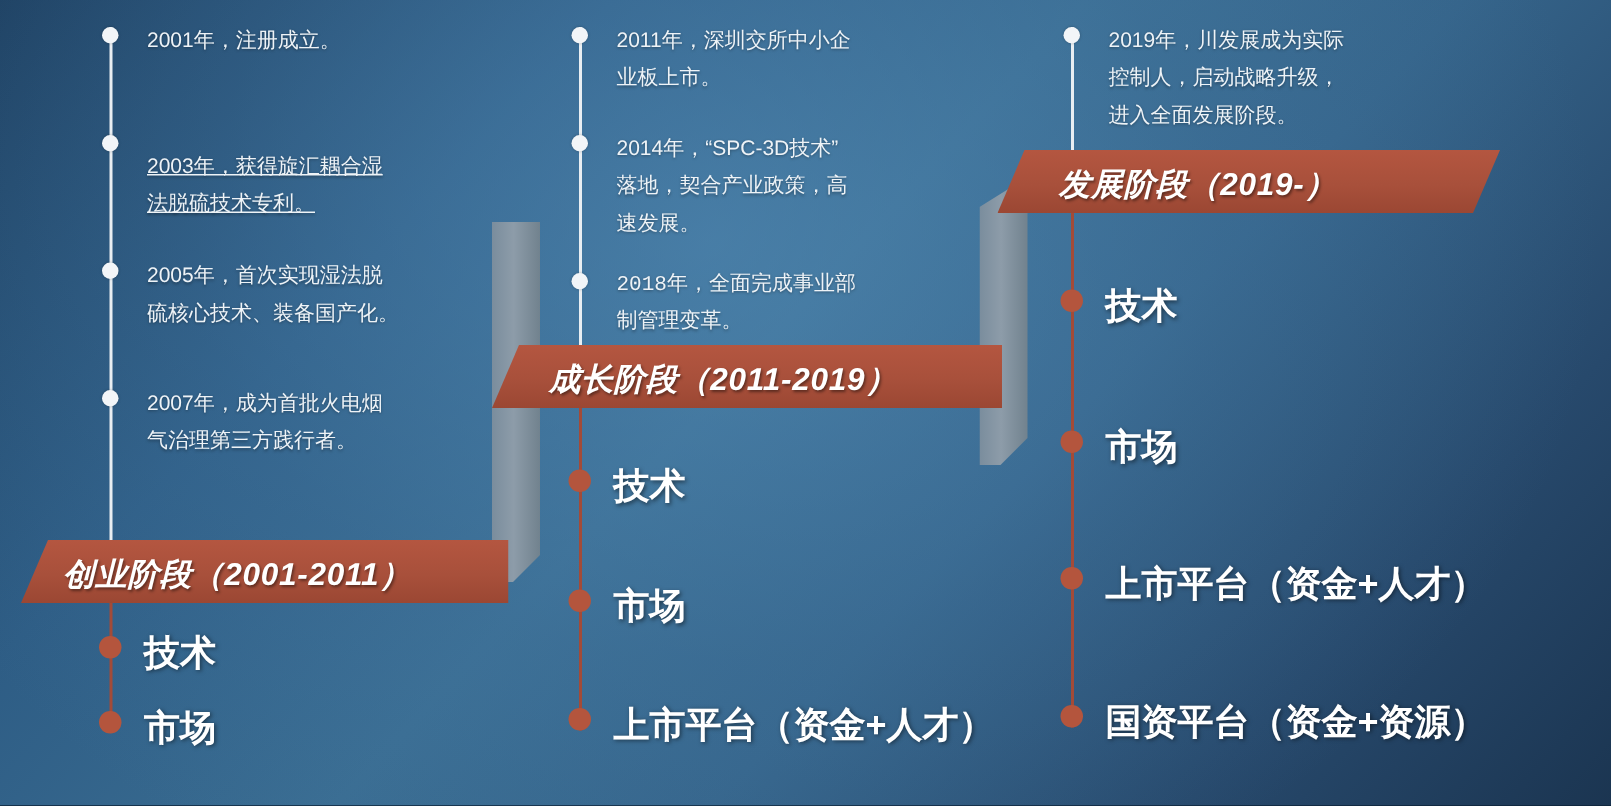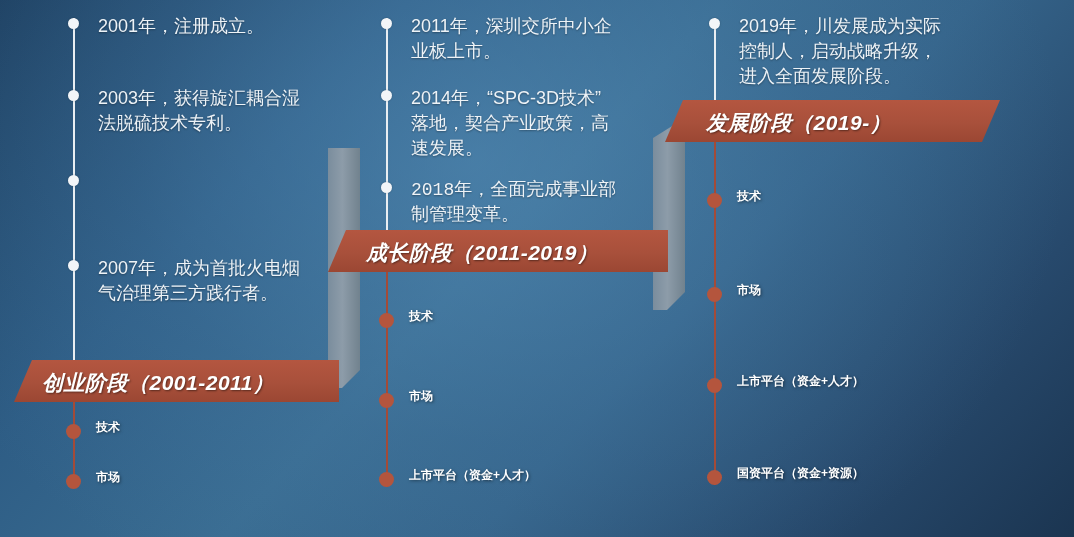--- a/index.html
+++ b/index.html
@@ -47,31 +47,31 @@
   }
   .dot-red {
     width: 15px; height: 15px;
     background: #b4553d;
   }
 
   
   .event {
     position: absolute;
     color: #eef3f7;
-    font-size: 18px;
+    font-size: 14px;
     line-height: 25px;
     white-space: pre-line;
     text-shadow: 0 1px 2px rgba(0,0,0,0.35);
   }
 
   
   .pillar {
     position: absolute;
     color: #ffffff;
-    font-size: 12px;
+    font-size: 24px;
     font-weight: bold;
     white-space: nowrap;
     text-shadow: 1px 1px 3px rgba(0,0,0,0.5);
   }
 </style>
 </head>
 <body>
 
 <div id="stage">
 
@@ -103,24 +103,26 @@
   <div class="rail rail-white" style="left:386px; top:18px; height:226px;"></div>
   <div class="rail rail-red" style="left:386px; top:244px; height:243px;"></div>
 
   <div class="rail rail-white" style="left:714px; top:18px; height:92px;"></div>
   <div class="rail rail-red" style="left:714px; top:110px; height:375px;"></div>
 
   <div class="dot dot-white" style="left:68px; top:18px;"></div>
   <div class="event" style="left:98px; top:14px; width:240px;">2001年，注册成立。</div>
 
   <div class="dot dot-white" style="left:68px; top:90px;"></div>
-  <div class="event" style="left:98px; top:86px; width:240px;">2003年，获得旋汇耦合湿
+  <div class="event" style="left:98px; top:98px; width:240px;text-decoration:underline;">2003年，获得旋汇耦合湿
 法脱硫技术专利。</div>
 
   <div class="dot dot-white" style="left:68px; top:175px;"></div>
+  <div class="event" style="left:98px; top:171px; width:245px;"> 2005年，首次实现湿法脱
+硫核心技术、装备国产化。</div>
 
   <div class="dot dot-white" style="left:68px; top:260px;"></div>
   <div class="event" style="left:98px; top:256px; width:240px;">2007年，成为首批火电烟
 气治理第三方践行者。</div>
 
   <svg style="position:absolute; left:14px; top:360px; width:325px; height:42px;" width="325" height="42" viewBox="0 0 325 42" preserveAspectRatio="none">
     <defs>
       <linearGradient id="bg1" x1="0" y1="0" x2="0" y2="1">
         <stop offset="0%" stop-color="#b45640"></stop>
         <stop offset="55%" stop-color="#a8503b"></stop>

